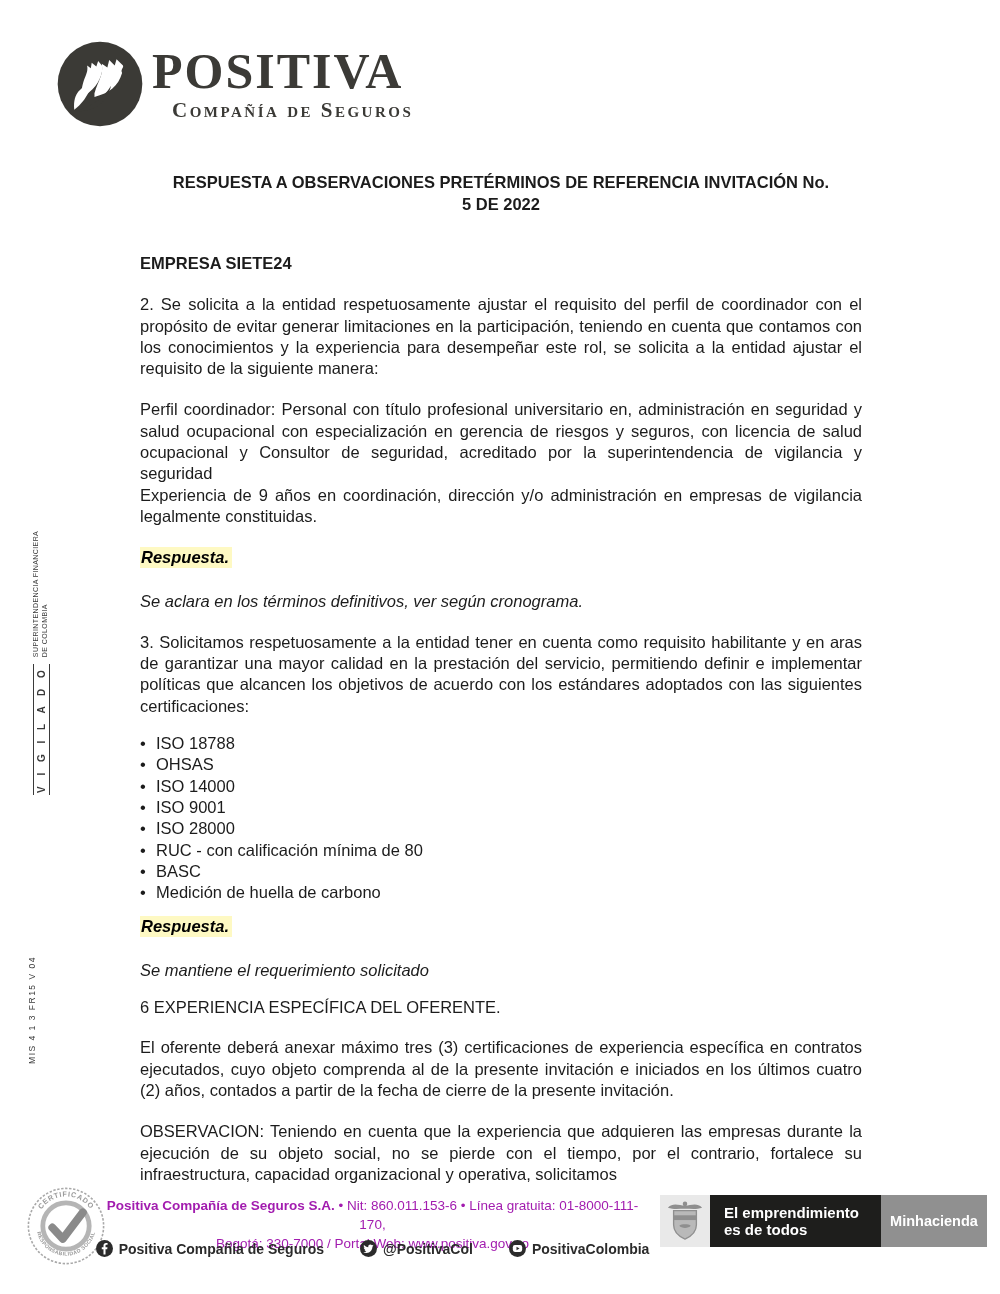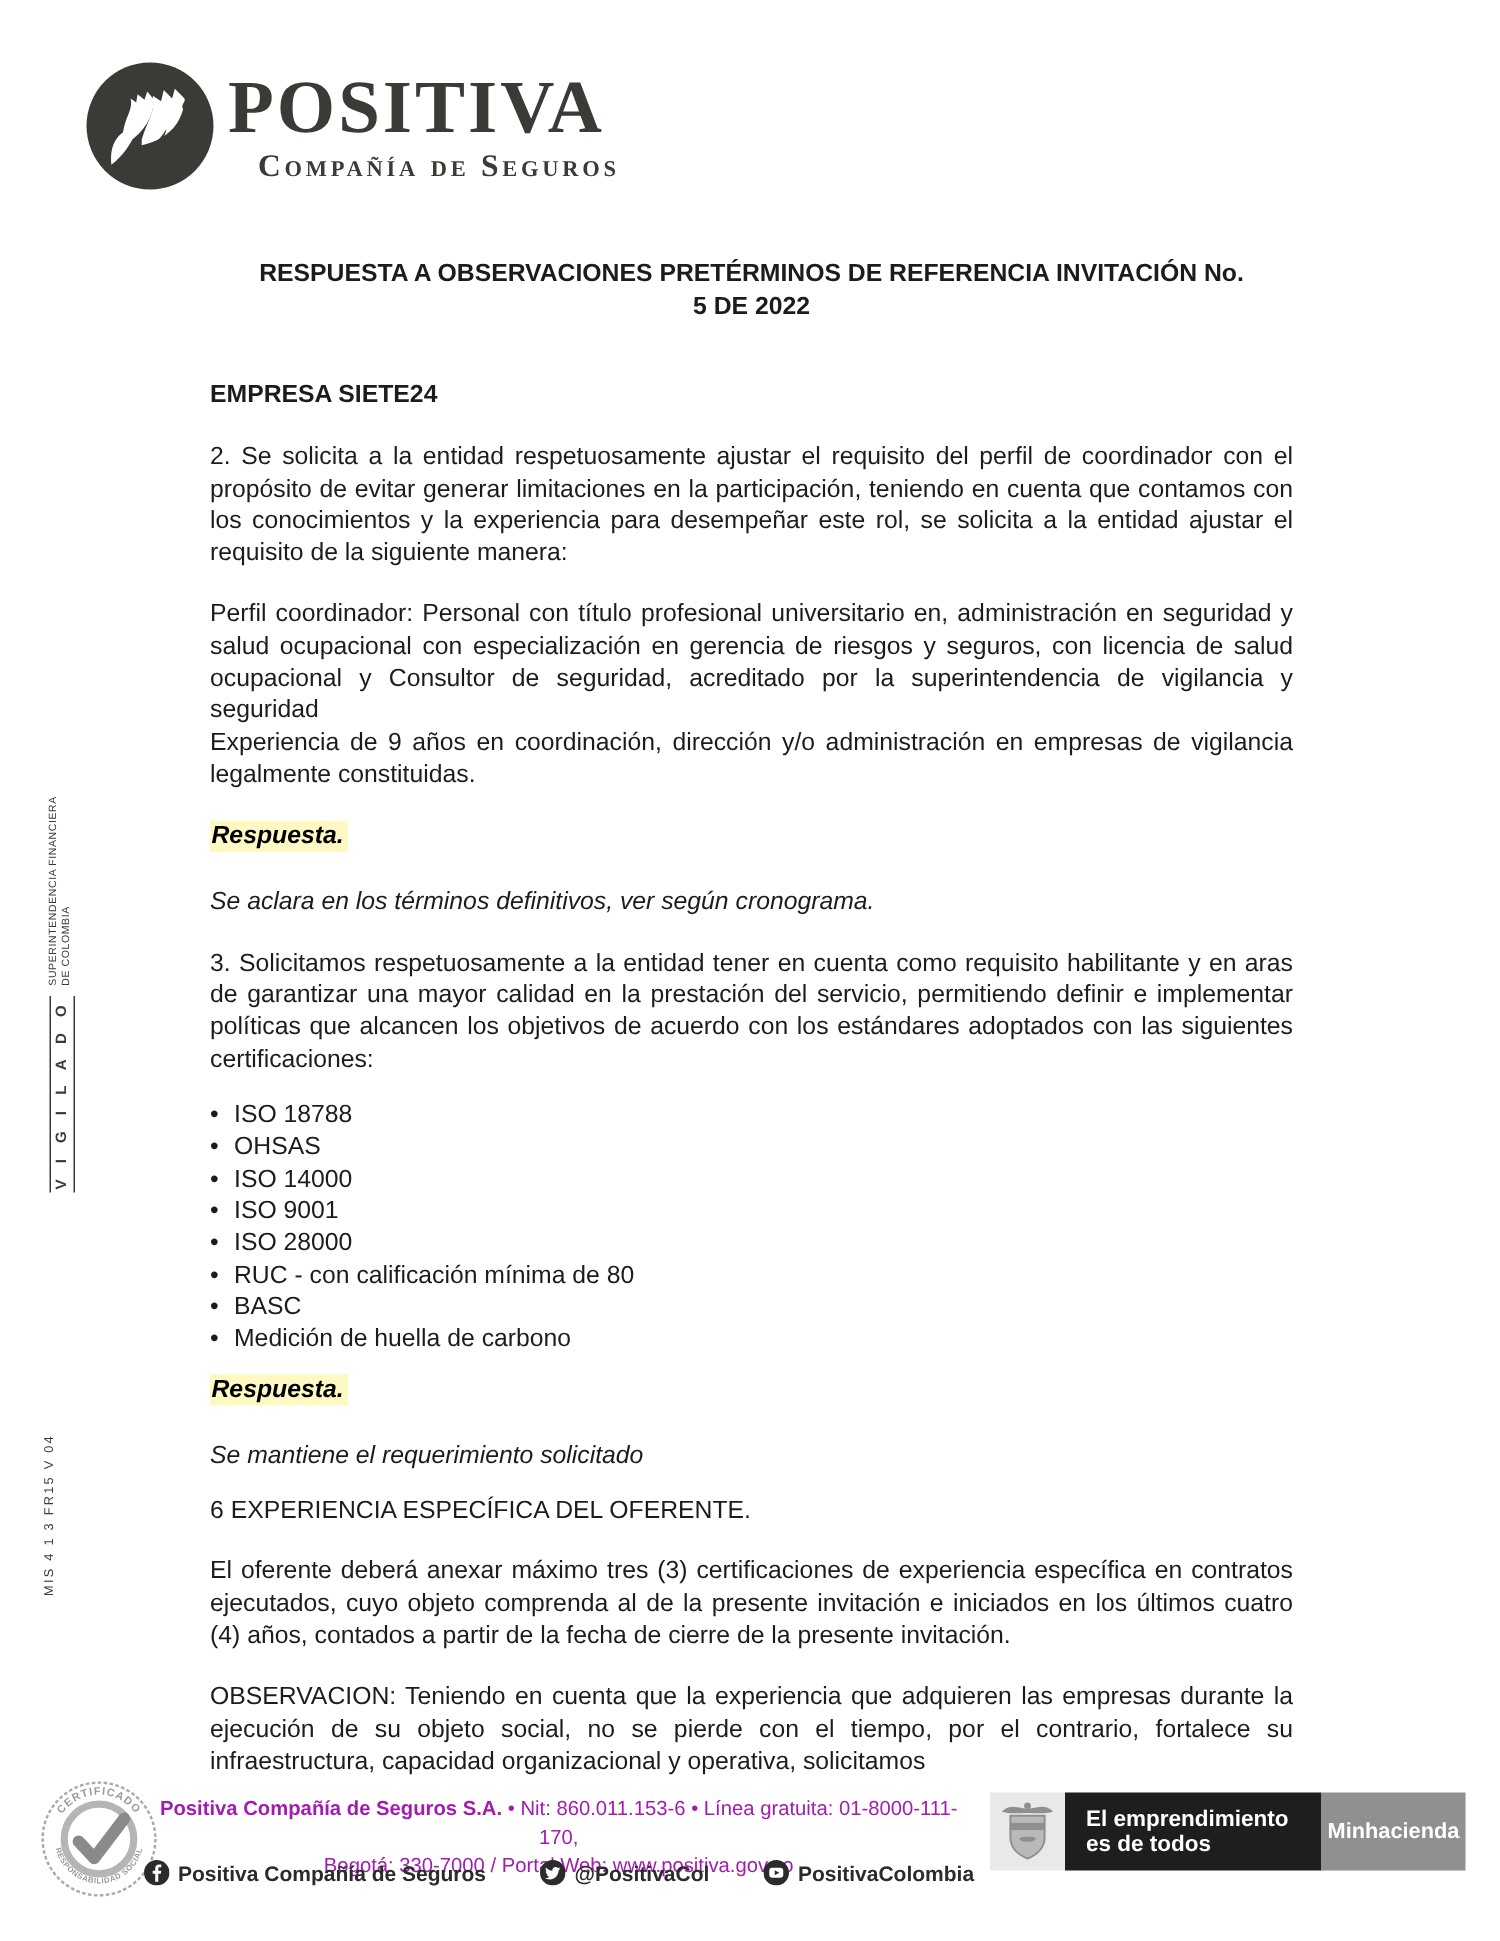--- a/index.html
+++ b/index.html
@@ -50,21 +50,21 @@
   .contact b{font-weight:bold;}
   .social-row{position:absolute;left:100px;top:1240px;width:545px;display:flex;
               justify-content:center;gap:36px;align-items:center;font-size:14px;font-weight:bold;color:#2b2b2b;}
   .social{display:flex;align-items:center;gap:6px;white-space:nowrap;}
   .gov-banner{position:absolute;left:660px;top:1195px;height:52px;display:flex;}
   .coat-box{width:50px;height:52px;background:#e9e9e9;display:flex;align-items:center;justify-content:center;}
   .black-box{width:157px;height:52px;background:#1e1e1c;color:#fff;display:flex;flex-direction:column;
              justify-content:center;padding-left:14px;box-sizing:content-box;}
   .black-box .l1{font-size:15px;font-weight:bold;line-height:17px;}
   .black-box .l2{font-size:15px;font-weight:bold;line-height:17px;}
-  .gray-box{width:96px;height:52px;background:#909090;color:#fff;display:flex;align-items:center;
+  .gray-box{width:106px;height:52px;background:#909090;color:#fff;display:flex;align-items:center;
             justify-content:center;font-size:14.5px;font-weight:bold;}
 </style>
 </head>
 <body>
 
 <div class="page">
 
   <header class="brand">
     <svg width="92" height="92" viewBox="0 0 100 100">
       <circle cx="50" cy="50" r="46" fill="#3b3a36"></circle>
@@ -139,21 +139,21 @@
           <span class="b-dot">•</span>
           <span>Medición de huella de carbono</span>
         </div>
     </div>
 
     <p class="mt13"><mark>Respuesta.</mark></p>
     <p class="ital mt22">Se mantiene el requerimiento solicitado</p>
 
     <p class="mt16">6 EXPERIENCIA ESPECÍFICA DEL OFERENTE.</p>
 
-    <p class="just mt19">El oferente deberá anexar máximo tres (3) certificaciones de experiencia específica en contratos ejecutados, cuyo objeto comprenda al de la presente invitación e iniciados en los últimos cuatro (4) años, contados a partir de la fecha de cierre de la presente invitación.</p>
+    <p class="just mt19">El oferente deberá anexar máximo tres (3) certificaciones de experiencia específica en contratos ejecutados, cuyo objeto comprenda al de la presente invitación e iniciados en los últimos cuatro (2) años, contados a partir de la fecha de cierre de la presente invitación.</p>
 
     <p class="just">OBSERVACION: Teniendo en cuenta que la experiencia que adquieren las empresas durante la ejecución de su objeto social, no se pierde con el tiempo, por el contrario, fortalece su infraestructura, capacidad organizacional y operativa, solicitamos</p>
   </main>
 
   <svg class="seal" width="80" height="80" viewBox="0 0 100 100">
     <defs>
       <path id="sealTop" d="M13,50 A37,37 0 1 1 87,50"></path>
       <path id="sealBot" d="M13,50 A37,37 0 1 0 87,50"></path>
     </defs>
     <circle cx="50" cy="50" r="47" fill="none" stroke="#a9a9a9" stroke-width="2" stroke-dasharray="3,2"></circle>

